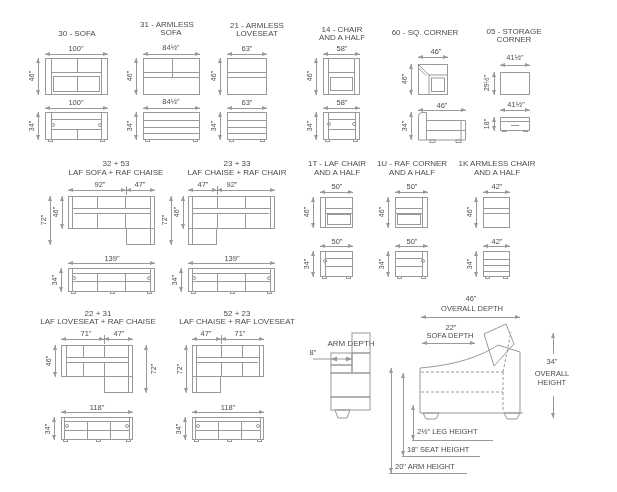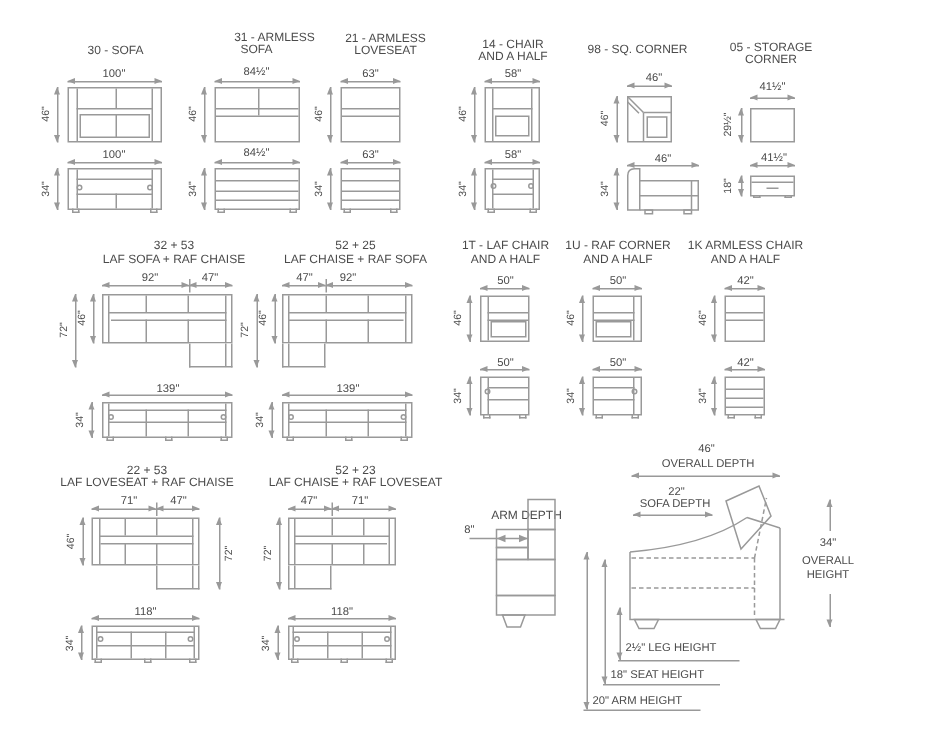--- a/index.html
+++ b/index.html
@@ -62,21 +62,21 @@
     <i class="ln" style="right:8%;top:0;bottom:0;width:1px"></i>
     <i class="ln" style="left:8%;right:8%;top:22%;height:1px"></i>
     <i class="ln" style="left:8%;right:8%;top:60%;height:1px"></i>
     <i class="ln" style="left:50%;top:60%;bottom:0;width:1px"></i>
     <i class="cir" style="left:9%;top:38%"></i>
     <i class="cir" style="right:9%;top:38%"></i>
     <i class="ft" style="left:3%"></i>
     <i class="ft" style="right:3%"></i>
   </div>
 
-  <span class="ttl" style="left:183px;top:21px">31 - ARMLESS</span>
+  <span class="ttl" style="left:167px;top:21px">31 - ARMLESS</span>
   <span class="ttl" style="left:171px;top:29px">SOFA</span>
   <span class="lbl" style="left:171px;top:44px">84½"</span>
   <div class="dimh" style="left:143px;top:54px;width:57px"></div>
   <div class="dimv" style="left:136px;top:58px;height:37px"></div>
   <span class="vlbl" style="left:129px;top:76px">46"</span>
   <div class="bx" style="left:143px;top:58px;width:57px;height:37px">
     <i class="ln" style="left:0;right:0;top:36%;height:1px"></i>
     <i class="ln" style="left:0;right:0;top:52%;height:1px"></i>
     <i class="ln" style="left:50%;top:0;height:52%;width:1px"></i>
   </div>
@@ -134,21 +134,21 @@
     <i class="ln" style="left:10%;top:0;bottom:0;width:1px"></i>
     <i class="ln" style="right:10%;top:0;bottom:0;width:1px"></i>
     <i class="ln" style="left:10%;right:10%;top:24%;height:1px"></i>
     <i class="ln" style="left:10%;right:10%;top:62%;height:1px"></i>
     <i class="cir" style="left:8%;top:36%"></i>
     <i class="cir" style="right:8%;top:36%"></i>
     <i class="ft" style="left:3%"></i>
     <i class="ft" style="right:3%"></i>
   </div>
 
-  <span class="ttl" style="left:425px;top:29px">98 - SQ. CORNER</span>
+  <span class="ttl" style="left:425px;top:29px">60 - SQ. CORNER</span>
   <span class="lbl" style="left:436px;top:48px">46"</span>
   <div class="dimh" style="left:418px;top:57px;width:30px"></div>
   <div class="dimv" style="left:411px;top:64px;height:31px"></div>
   <span class="vlbl" style="left:404px;top:79px">46"</span>
   <svg style="left:418px;top:64px" width="30" height="31" viewBox="0 0 30 31">
     <rect x="0.5" y="0.5" width="29" height="30"></rect>
     <path d="M0.5,0.5 L11,11"></path>
     <path d="M0.5,4 L8,11.5"></path>
     <path d="M11,11 H29.5"></path>
     <path d="M11,11 V30.5"></path>
@@ -220,22 +220,22 @@
     <i class="ln" style="left:3%;right:3%;top:55%;height:1px"></i>
     <i class="ln" style="left:33%;top:16%;bottom:0;width:1px"></i>
     <i class="ln" style="left:66%;top:16%;bottom:0;width:1px"></i>
     <i class="cir" style="left:4%;top:30%"></i>
     <i class="cir" style="right:4%;top:30%"></i>
     <i class="ft" style="left:2%"></i>
     <i class="ft" style="left:48%"></i>
     <i class="ft" style="right:2%"></i>
   </div>
 
-  <span class="ttl" style="left:237px;top:160px">52 + 25</span>
-  <span class="ttl" style="left:237px;top:169px">LAF CHAISE + RAF SOFA</span>
+  <span class="ttl" style="left:237px;top:160px">23 + 33</span>
+  <span class="ttl" style="left:237px;top:169px">LAF CHAISE + RAF CHAIR</span>
   <span class="lbl" style="left:203px;top:181px">47"</span>
   <span class="lbl" style="left:232px;top:181px">92"</span>
   <div class="dimh" style="left:188px;top:190px;width:29px"></div>
   <div class="dimh" style="left:217px;top:190px;width:58px"></div>
   <div class="tick" style="left:217px;top:186px;height:9px"></div>
   <div class="dimv" style="left:183px;top:196px;height:33px"></div>
   <span class="vlbl" style="left:176px;top:212px">46"</span>
   <div class="dimv" style="left:171px;top:196px;height:49px"></div>
   <span class="vlbl" style="left:164px;top:220px">72"</span>
   <div class="bx" style="left:188px;top:196px;width:87px;height:33px">
@@ -334,21 +334,21 @@
   <div class="dimv" style="left:476px;top:251px;height:26px"></div>
   <span class="vlbl" style="left:469px;top:264px">34"</span>
   <div class="bx" style="left:483px;top:251px;width:27px;height:26px">
     <i class="ln" style="left:0;right:0;top:28%;height:1px"></i>
     <i class="ln" style="left:0;right:0;top:55%;height:1px"></i>
     <i class="ln" style="left:0;right:0;top:80%;height:1px"></i>
     <i class="ft" style="left:3%"></i>
     <i class="ft" style="right:3%"></i>
   </div>
 
-  <span class="ttl" style="left:98px;top:310px">22 + 53</span>
+  <span class="ttl" style="left:98px;top:310px">22 + 31</span>
   <span class="ttl" style="left:98px;top:318px">LAF LOVESEAT + RAF CHAISE</span>
   <span class="lbl" style="left:86px;top:330px">71"</span>
   <span class="lbl" style="left:119px;top:330px">47"</span>
   <div class="dimh" style="left:61px;top:339px;width:43px"></div>
   <div class="dimh" style="left:104px;top:339px;width:29px"></div>
   <div class="tick" style="left:104px;top:335px;height:9px"></div>
   <div class="dimv" style="left:55px;top:345px;height:32px"></div>
   <span class="vlbl" style="left:48px;top:361px">46"</span>
   <div class="dimv" style="left:146px;top:345px;height:48px"></div>
   <span class="vlbl" style="left:153px;top:369px">72"</span>

